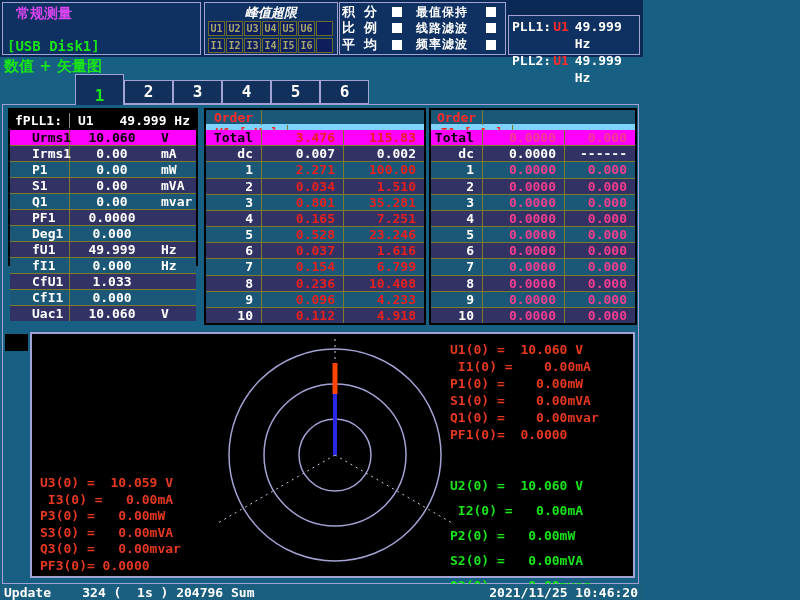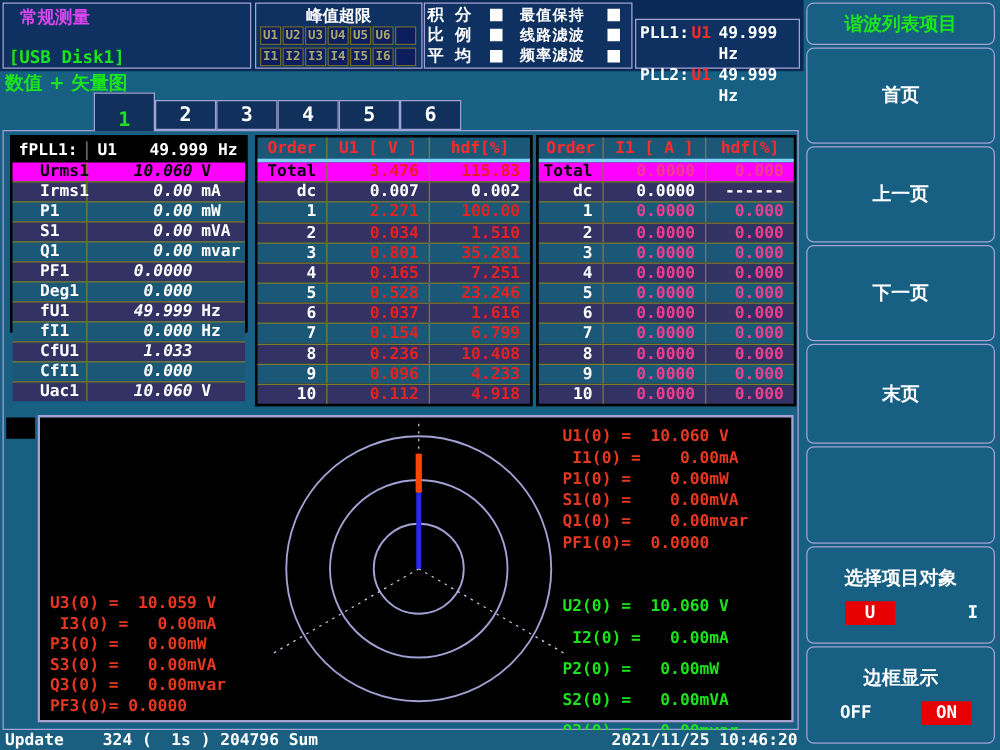--- a/index.html
+++ b/index.html
@@ -8,21 +8,21 @@
   #screen { position:relative; width:800px; height:600px; background:#176083; overflow:hidden; }
   .cn { font-family:"DejaVu Sans","Liberation Sans",sans-serif; font-weight:bold; }
 
   
   #top-strip { position:absolute; left:0; top:0; width:643px; height:57px; background:#0a2a55; }
   .tbox { position:absolute; background:#0e3161; border:1px solid #a2a2d4; }
   #box-mode { left:2px; top:2px; width:199px; height:53px; }
   #mode-title { position:absolute; left:13px; top:2px; font-size:14px; color:#d946ef; }
   #usb-label { position:absolute; left:4px; top:35px; font-size:14px; color:#1ae51a; }
   #box-peak { left:204px; top:2px; width:134px; height:53px; }
-  #peak-title { display:block; text-align:center; color:#fff; font-size:13px; margin-top:1px; }
+  #peak-title { display:block; text-align:center; color:#fff; font-size:13px; margin-top:1px;font-style:italic; }
   .peak-grid { position:absolute; left:3px; display:flex; }
   .peak-cell { width:17px; height:15px; margin-right:1px; background:#0d1d5e;
                border:1px solid #6b6b2b; color:#a8a86a; font-size:10px; line-height:13px; text-align:center; }
   #box-ind { left:339px; top:2px; width:167px; height:53px; display:flex; flex-direction:column; justify-content:space-around; padding:1px 2px; }
   .ind-row { display:flex; align-items:center; height:16px; }
   .ind-left { width:50px; color:#fff; font-size:13px; white-space:pre; }
   .ind-right { width:60px; margin-left:14px; color:#fff; font-size:12px; letter-spacing:1px; }
   .sq { width:10px; height:10px; background:#fff; flex:none; }
   .sq.r { margin-left:10px; }
   #box-pll { left:508px; top:15px; width:132px; height:40px; display:flex; flex-direction:column; justify-content:space-around; padding:2px 3px; }
@@ -41,34 +41,34 @@
   #main-frame { position:absolute; left:2px; top:104px; width:637px; height:480px;
                 border:1px solid #a2a2d4; background:#176083; }
 
   
   .ptable { position:absolute; background:#000; border:2px solid #000; display:flex; flex-direction:column; }
   #left-table  { left:8px;   top:108px; width:190px; height:158px; }
   #u-table     { left:204px; top:108px; width:222px; height:217px; }
   #i-table     { left:429px; top:108px; width:208px; height:217px; }
   .thead { height:20px; flex:none; display:flex; align-items:center; font-size:13px; }
   #left-table .thead { background:#000; color:#fff; }
-  .htab .thead { background:#1b5878; color:#ff2a2a; border-bottom:3px solid #7dd3fc; }
+  .htab .thead { background:#1b5878; color:#ff2a2a; border-bottom:6px solid #7dd3fc;flex-direction:column; }
   .lt-hlabel { width:60px; padding-left:5px; border-right:1px solid #888; flex:none; }
   .lt-hsrc { margin-left:8px; }
   .lt-hfreq { margin-left:auto; padding-right:6px; }
   .tbody { flex:1; display:flex; flex-direction:column; }
   .trow { flex:1; display:flex; align-items:center; font-size:13px; color:#fff; }
   .trow + .trow { border-top:1px solid #7d7d28; }
   .tbody .trow:nth-child(odd) { background:#1b5878; }
   .tbody .trow:nth-child(even){ background:#333264; }
   .tbody .trow.hl { background:#ff00ff; color:#000; }
   .trow.hl .val, .trow.hl .unit { color:#000; }
   
   .l-label { width:60px; padding-left:22px; border-right:1px solid #7d7d28; flex:none; align-self:stretch; display:flex; align-items:center; }
-  .l-value { flex:1; text-align:right;font-style:italic; }
+  .l-value { flex:1; text-align:center; }
   .l-unit  { width:42px; padding-left:7px; flex:none; }
   
   .c0 { flex:none; text-align:right; padding-right:8px; border-right:1px solid #7d7d28; align-self:stretch; display:flex; align-items:center; justify-content:flex-end; }
   .c1 { flex:none; text-align:right; padding-right:8px; border-right:1px solid #7d7d28; align-self:stretch; display:flex; align-items:center; justify-content:flex-end; }
   .c2 { flex:1; text-align:right; padding-right:8px; display:flex; align-items:center; justify-content:flex-end; }
   #u-table .c0, #u-table .thead .c0 { width:56px; }
   #u-table .c1, #u-table .thead .c1 { width:82px; }
   #i-table .c0, #i-table .thead .c0 { width:52px; }
   #i-table .c1, #i-table .thead .c1 { width:82px; }
   .htab .thead .c0, .htab .thead .c1, .htab .thead .c2 { justify-content:center; padding-right:0; }
@@ -427,41 +427,19 @@
 Q3(0) =   0.00mvar
 PF3(0)= 0.0000</pre>
     <pre class="vblock" id="v-u2">U2(0) =  10.060 V
  I2(0) =   0.00mA
 P2(0) =   0.00mW
 S2(0) =   0.00mVA
 Q2(0) =   0.00mvar
 PF2(0)= 0.0000</pre>
   </div>
 
-  <div id="sidebar">
-    <div class="sbtn cn" id="sb-title">谐波列表项目</div>
-    <div class="sbtn cn" id="sb-home">首页</div>
-    <div class="sbtn cn" id="sb-prev">上一页</div>
-    <div class="sbtn cn" id="sb-next">下一页</div>
-    <div class="sbtn cn" id="sb-last">末页</div>
-    <div class="sbtn cn" id="sb-empty"></div>
-    <div class="sbtn cn" id="sb-select">
-      <span>选择项目对象</span>
-      <span class="toggle-row">
-        <span class="badge" id="opt-u">U</span>
-        <span class="opt" id="opt-i">I</span>
-      </span>
-    </div>
-    <div class="sbtn cn" id="sb-border">
-      <span>边框显示</span>
-      <span class="toggle-row">
-        <span class="opt" id="opt-off">OFF</span>
-        <span class="badge" id="opt-on">ON</span>
-      </span>
-    </div>
-  </div>
 
   <div id="status-bar">
     <span id="status-left">Update    324 (  1s ) 204796 Sum</span>
     <span id="status-datetime">2021/11/25  10:46:20</span>
   </div>
 
 </div>
 
 </body></html>

